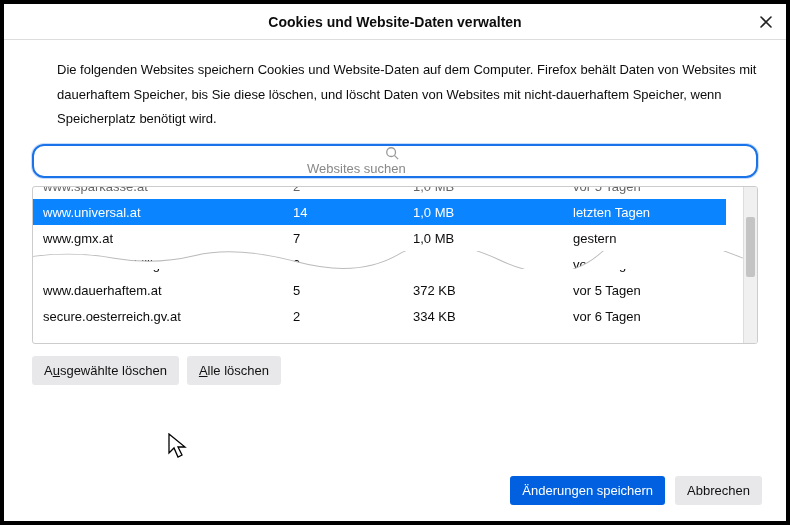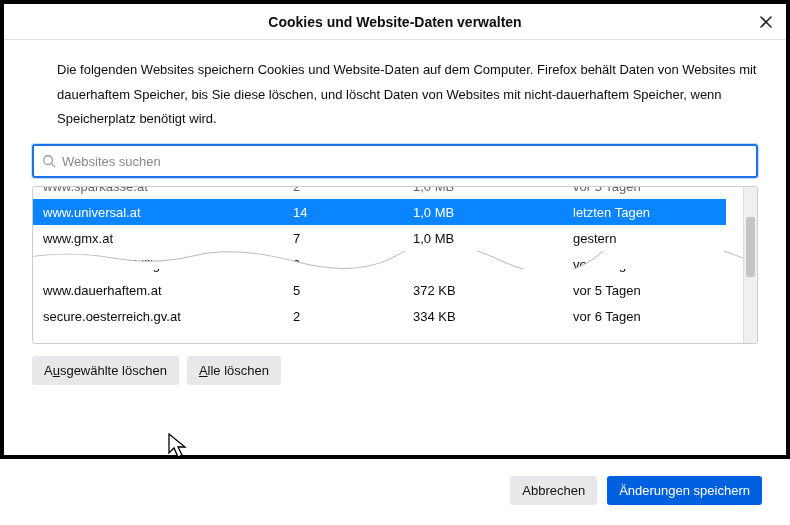--- a/index.html
+++ b/index.html
@@ -8,21 +8,21 @@
     font-size: 13px;
     color: #0c0c0d;
     background: #fff;
     width: 790px;
     height: 525px;
     position: relative;
   }
   .outer {
     border: 4px solid #000;
     width: 790px;
-    height: 459px;
+    height: 525px;
     background: #fff;
   }
   .titlebar {
     display: flex;
     align-items: center;
     justify-content: center;
     position: relative;
     height: 36px;
     border-bottom: 1px solid #ddd;
     font-size: 14px;
@@ -44,27 +44,28 @@
     padding: 18px 28px 0 28px;
   }
   .desc {
     line-height: 1.9;
     margin-bottom: 12px;
     font-size: 13px;
     margin-left: 25px;
   }
   .search-wrap {
     border: 2px solid #1a73e8;
-    border-radius: 3px;
+    border-radius: 12px;
     display: flex;
     align-items: center;
     height: 34px;
     padding: 0 8px;
     margin-bottom: 8px;
     box-shadow: 0 0 0 1px rgba(26,115,232,.25);
+    flex-direction: column;
   }
   .search-wrap svg { flex-shrink: 0; margin-right: 6px; opacity: .6; }
   .search-wrap input {
     border: none;
     outline: none;
     flex: 1;
     font-size: 13px;
     color: #333;
   }
   .search-wrap input::placeholder { color: #888; }
@@ -242,22 +243,22 @@
       </div>
     </div>
 
     <div class="actions">
       <button class="btn"><span>A</span><span class="mnemonic">u</span><span>sgewählte löschen</span></button>
       <button class="btn"><span></span><span class="mnemonic">A</span><span>lle löschen</span></button>
     </div>
   </div>
 
   <div class="footer">
+    <button class="btn primary">Änderungen speichern</button>
     <button class="btn">Abbrechen</button>
-    <button class="btn primary">Änderungen speichern</button>
   </div>
 
   <div class="cursor">
     <svg viewBox="0 0 22 28">
         <path d="M1 1 L1 20 L6 15 L10 24 L14 22 L10 14 L17 14 Z" fill="#fff" stroke="#000" stroke-width="1.3"></path>
       </svg>
   </div>
 </div>
 
 </body></html>

